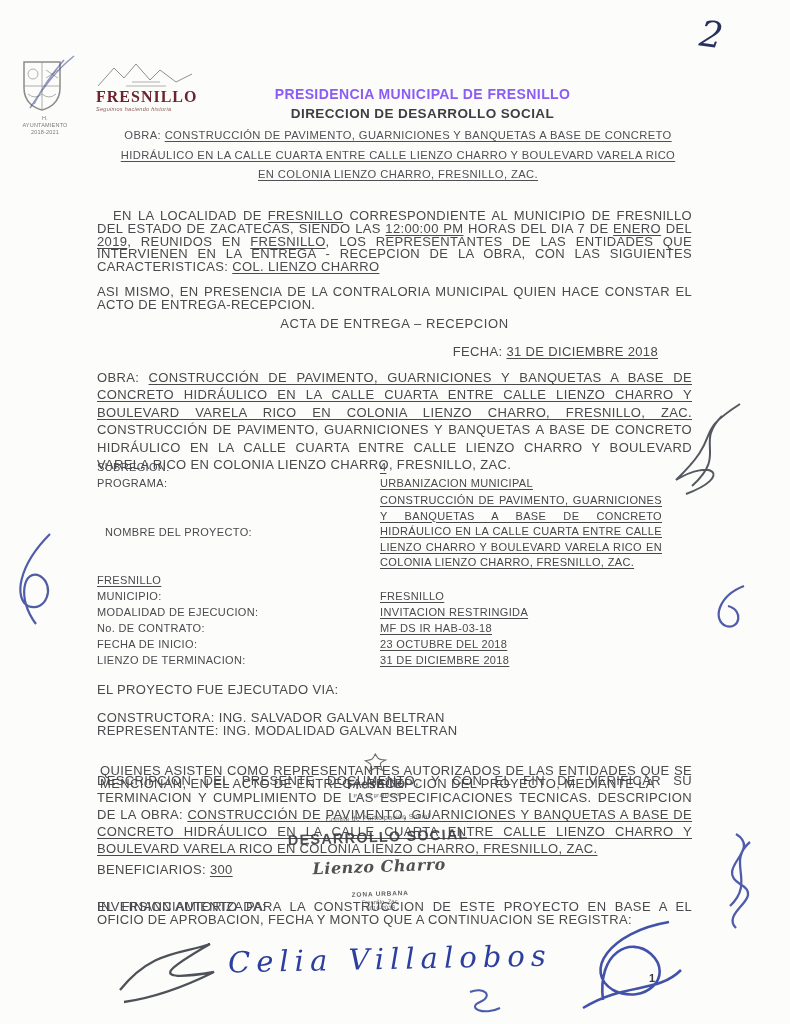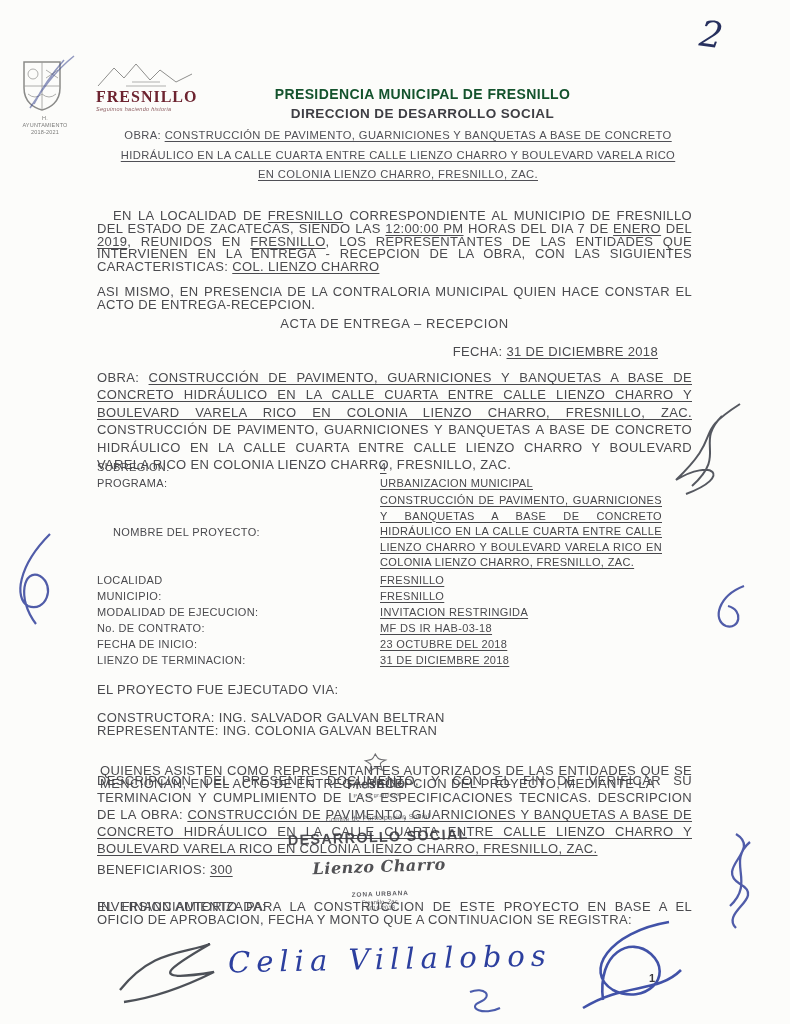--- a/index.html
+++ b/index.html
@@ -5,32 +5,32 @@
   html,body{margin:0;padding:0;background:#e8e8e6;}
   .page{
     position:relative; width:790px; height:1024px; margin:0 auto;
     background:#fcfcfa; overflow:hidden;
     font-family:"Liberation Sans", sans-serif; color:#46464a;
   }
   .abs{position:absolute;}
   .doc{font-size:13px; letter-spacing:0.35px; line-height:12.8px; text-align:justify; color:#4a4a4e;}
   .u{text-decoration:underline; text-underline-offset:2px;}
   
-  .title1{font-weight:bold; font-size:14px; letter-spacing:0.4px; text-align:center; color:#14532d;}
+  .title1{font-weight:bold; font-size:14px; letter-spacing:0.4px; text-align:center; color:#8b5cf6;}
   .title2{font-weight:bold; font-size:13.5px; letter-spacing:0.4px; text-align:center; color:#3e3e44;}
   .obra-head{font-size:11.2px; letter-spacing:0.4px; line-height:19.5px; text-align:center; color:#505056; width:560px;}
   .coat-caption{font-size:5.5px; text-align:center; color:#7b7b79; line-height:7px; letter-spacing:0.2px;}
   .logo-word{font-family:"Liberation Serif", serif; font-weight:bold; font-size:16px; color:#6d2430; letter-spacing:1px;}
   .logo-tag{font-size:5.5px; font-style:italic; color:#8a5a5e; letter-spacing:0.3px;}
   
   .frow{display:flex; height:16px; align-items:flex-start;}
   .flabel{flex:0 0 283px; font-size:11px; letter-spacing:0.35px; color:#4a4a4e;}
   .fvalue{font-size:11px; letter-spacing:0.35px; color:#4a4a4e;}
   .nombre-row{position:relative; margin-bottom:3px;}
-  .nombre-label{position:absolute; left:8px; top:33px;padding-left:8px;}
+  .nombre-label{position:absolute; left:0; top:33px;padding-left:8px;}
   .nombre-value{margin-left:283px; width:282px; text-align:justify; line-height:15.5px; font-size:11px; letter-spacing:0.35px;}
   
   .stamp{width:190px; text-align:center; color:#4c4c52; transform:rotate(-2deg); opacity:0.88;}
   .stamp .brand{font-weight:bold; font-size:13px; letter-spacing:0.5px; color:#3f3f45;}
   .stamp .tagline{font-size:5.5px; letter-spacing:0.4px; margin-top:1px;}
   .stamp .committee{font-size:7px; margin-top:16px; letter-spacing:0.3px;}
   .stamp .dept{font-weight:bold; font-size:14.5px; letter-spacing:1.2px; margin-top:8px; color:#38383e;}
   .stamp .colonia{font-family:"DejaVu Serif", serif; font-style:italic; font-weight:bold; font-size:16px; margin-top:12px; color:#3a3a3e; letter-spacing:0.5px;}
   .stamp .zone{font-size:6.5px; font-weight:bold; margin-top:14px; letter-spacing:0.8px;}
   .stamp .city{font-size:6px; margin-top:2px;}
@@ -92,21 +92,20 @@
     </div>
     <div class="frow">
       <div class="flabel">PROGRAMA:</div>
       <div class="fvalue u">URBANIZACION MUNICIPAL</div>
     </div>
     <div class="nombre-row">
       <div class="flabel nombre-label">NOMBRE DEL PROYECTO:</div>
       <div class="nombre-value u">CONSTRUCCIÓN DE PAVIMENTO, GUARNICIONES Y BANQUETAS A BASE DE CONCRETO HIDRÁULICO EN LA CALLE CUARTA ENTRE CALLE LIENZO CHARRO Y BOULEVARD VARELA RICO EN COLONIA LIENZO CHARRO, FRESNILLO, ZAC.</div>
     </div>
     <div class="frow">
-      <div class="flabel">LOCALIDAD</div>
       <div class="fvalue u">FRESNILLO</div>
     </div>
     <div class="frow">
       <div class="flabel">MUNICIPIO:</div>
       <div class="fvalue u">FRESNILLO</div>
     </div>
     <div class="frow">
       <div class="flabel">MODALIDAD DE EJECUCION:</div>
       <div class="fvalue u">INVITACION RESTRINGIDA</div>
     </div>
@@ -119,21 +118,21 @@
       <div class="fvalue u">23 OCTUBRE DEL 2018</div>
     </div>
     <div class="frow">
       <div class="flabel">LIENZO DE TERMINACION:</div>
       <div class="fvalue u">31 DE DICIEMBRE 2018</div>
     </div>
   </div>
 
   <div class="abs doc" style="left:97px; top:684px; width:595px;">EL PROYECTO FUE EJECUTADO VIA:</div>
   <div class="abs doc" style="left:97px; top:712px; width:595px;">CONSTRUCTORA: ING. SALVADOR GALVAN BELTRAN</div>
-  <div class="abs doc" style="left:97px; top:725px; width:595px;">REPRESENTANTE: ING. COLONIA GALVAN BELTRAN</div>
+  <div class="abs doc" style="left:97px; top:725px; width:595px;">REPRESENTANTE: ING. MODALIDAD GALVAN BELTRAN</div>
   <div class="abs doc" style="left:100px; top:738px; width:592px;margin-top:27px;">QUIENES ASISTEN COMO REPRESENTANTES AUTORIZADOS DE LAS ENTIDADES QUE SE MENCIONAN, EN EL ACTO DE ENTREGA-RECEPCION DEL PROYECTO, MEDIANTE LA</div>
 
   <div class="abs doc" style="left:97px; top:772px; width:595px; line-height:17px;"><span>DESCRIPCION DEL PRESENTE DOCUMENTO, Y CON EL FIN DE VERIFICAR SU TERMINACION Y CUMPLIMIENTO DE LAS ESPECIFICACIONES TECNICAS. DESCRIPCION DE LA OBRA: </span><span class="u">CONSTRUCCIÓN DE PAVIMENTO, GUARNICIONES Y BANQUETAS A BASE DE CONCRETO HIDRÁULICO EN LA CALLE CUARTA ENTRE CALLE LIENZO CHARRO Y BOULEVARD VARELA RICO EN COLONIA LIENZO CHARRO, FRESNILLO, ZAC.</span></div>
 
   <div class="abs doc" style="left:97px; top:864px; width:595px;"><span>BENEFICIARIOS: </span><span class="u">300</span></div>
   <div class="abs doc" style="left:97px; top:885px; width:280px;margin-top:16px;">INVERSION AUTORIZADA:</div>
   <div class="abs doc" style="left:97px; top:901px; width:595px;">EL FINANCIAMIENTO PARA LA CONSTRUCCION DE ESTE PROYECTO EN BASE A EL OFICIO DE APROBACION, FECHA Y MONTO QUE A CONTINUACION SE REGISTRA:</div>
 
   <div class="abs stamp" style="left:283px; top:752px;">
     <svg width="24" height="24" viewBox="0 0 26 26" style="margin:0 auto;">

